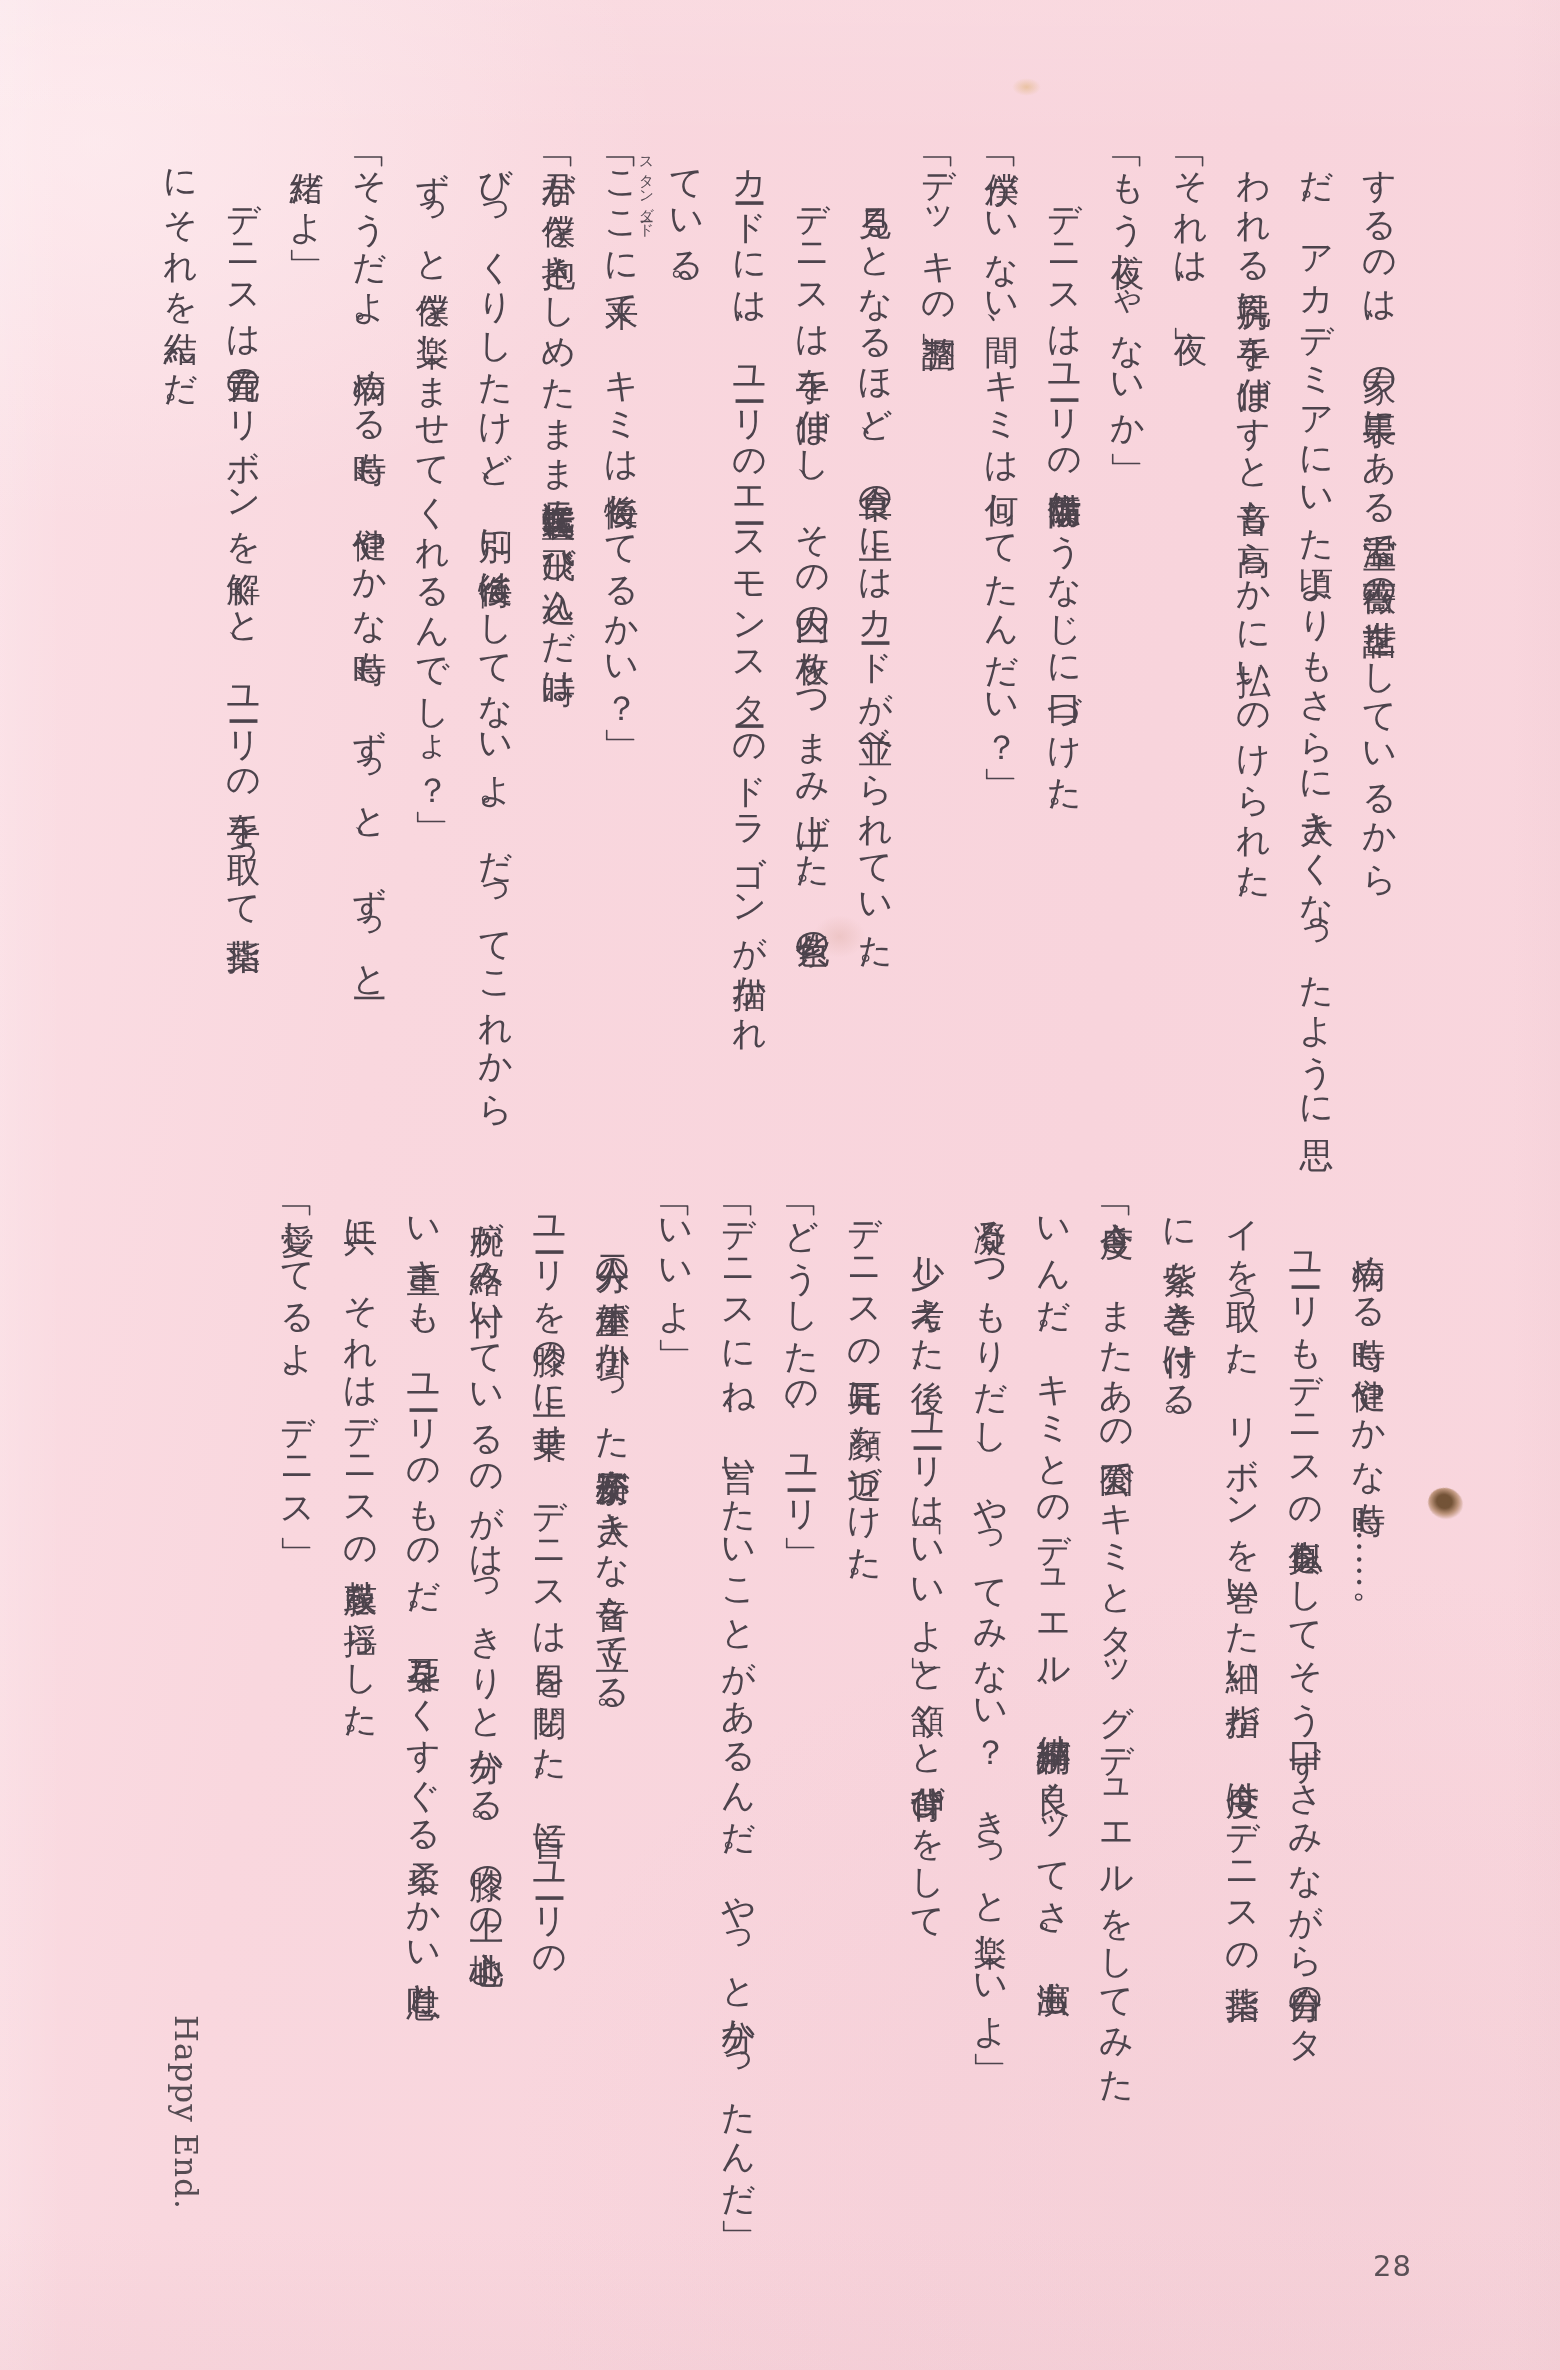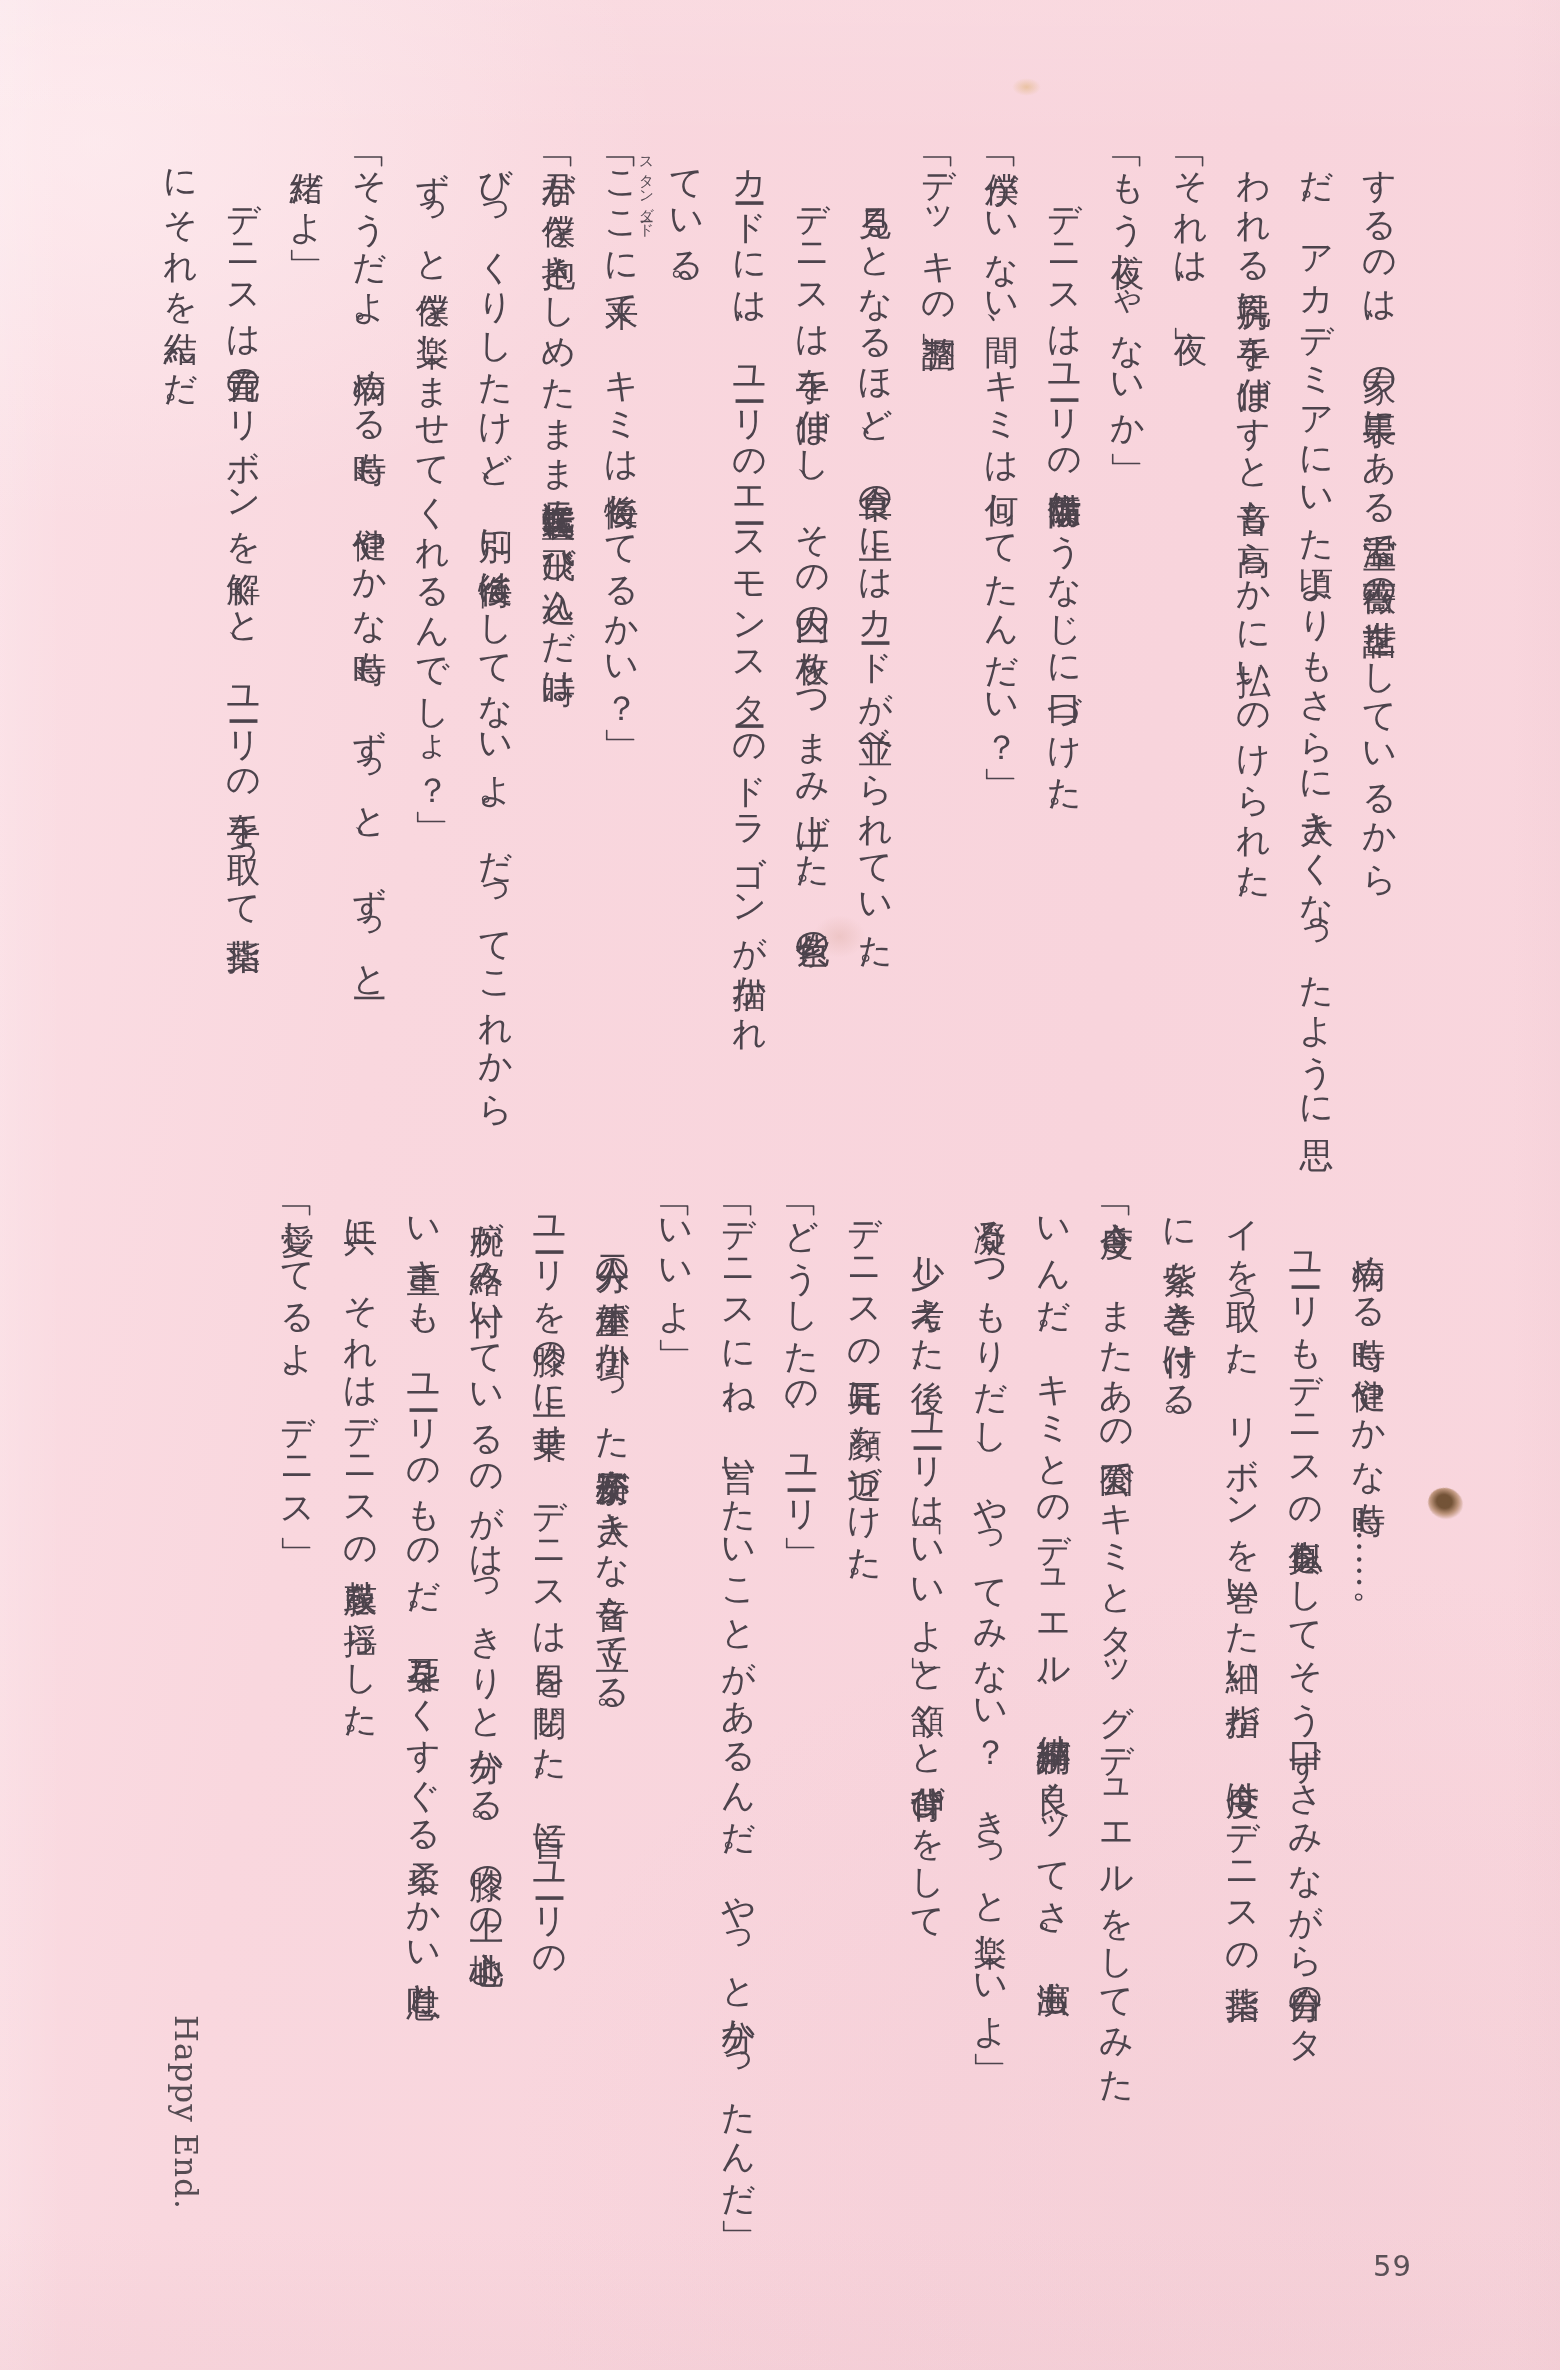--- a/index.html
+++ b/index.html
@@ -115,15 +115,15 @@
       <div class="col">　二人分の体重が掛かった安楽椅子が大きな音を立てる。</div>
       <div class="col">ユーリを膝の上に乗せ、デニスは目を閉じた。首にユーリの</div>
       <div class="col">腕が絡み付いているのがはっきりと分かる。膝の上の心地よ</div>
       <div class="col">い重さも、ユーリのものだ。耳朶をくすぐる柔らかい吐息と</div>
       <div class="col">共に、それはデニスの鼓膜を揺らした。</div>
       <div class="col">「愛してるよ、デニス」</div>
     </div>
 
   <div class="happy-end">Happy End.</div>
 
-  <div class="page-number">59</div>
+  <div class="page-number">28</div>
 </div>
 
 
 </body></html>

